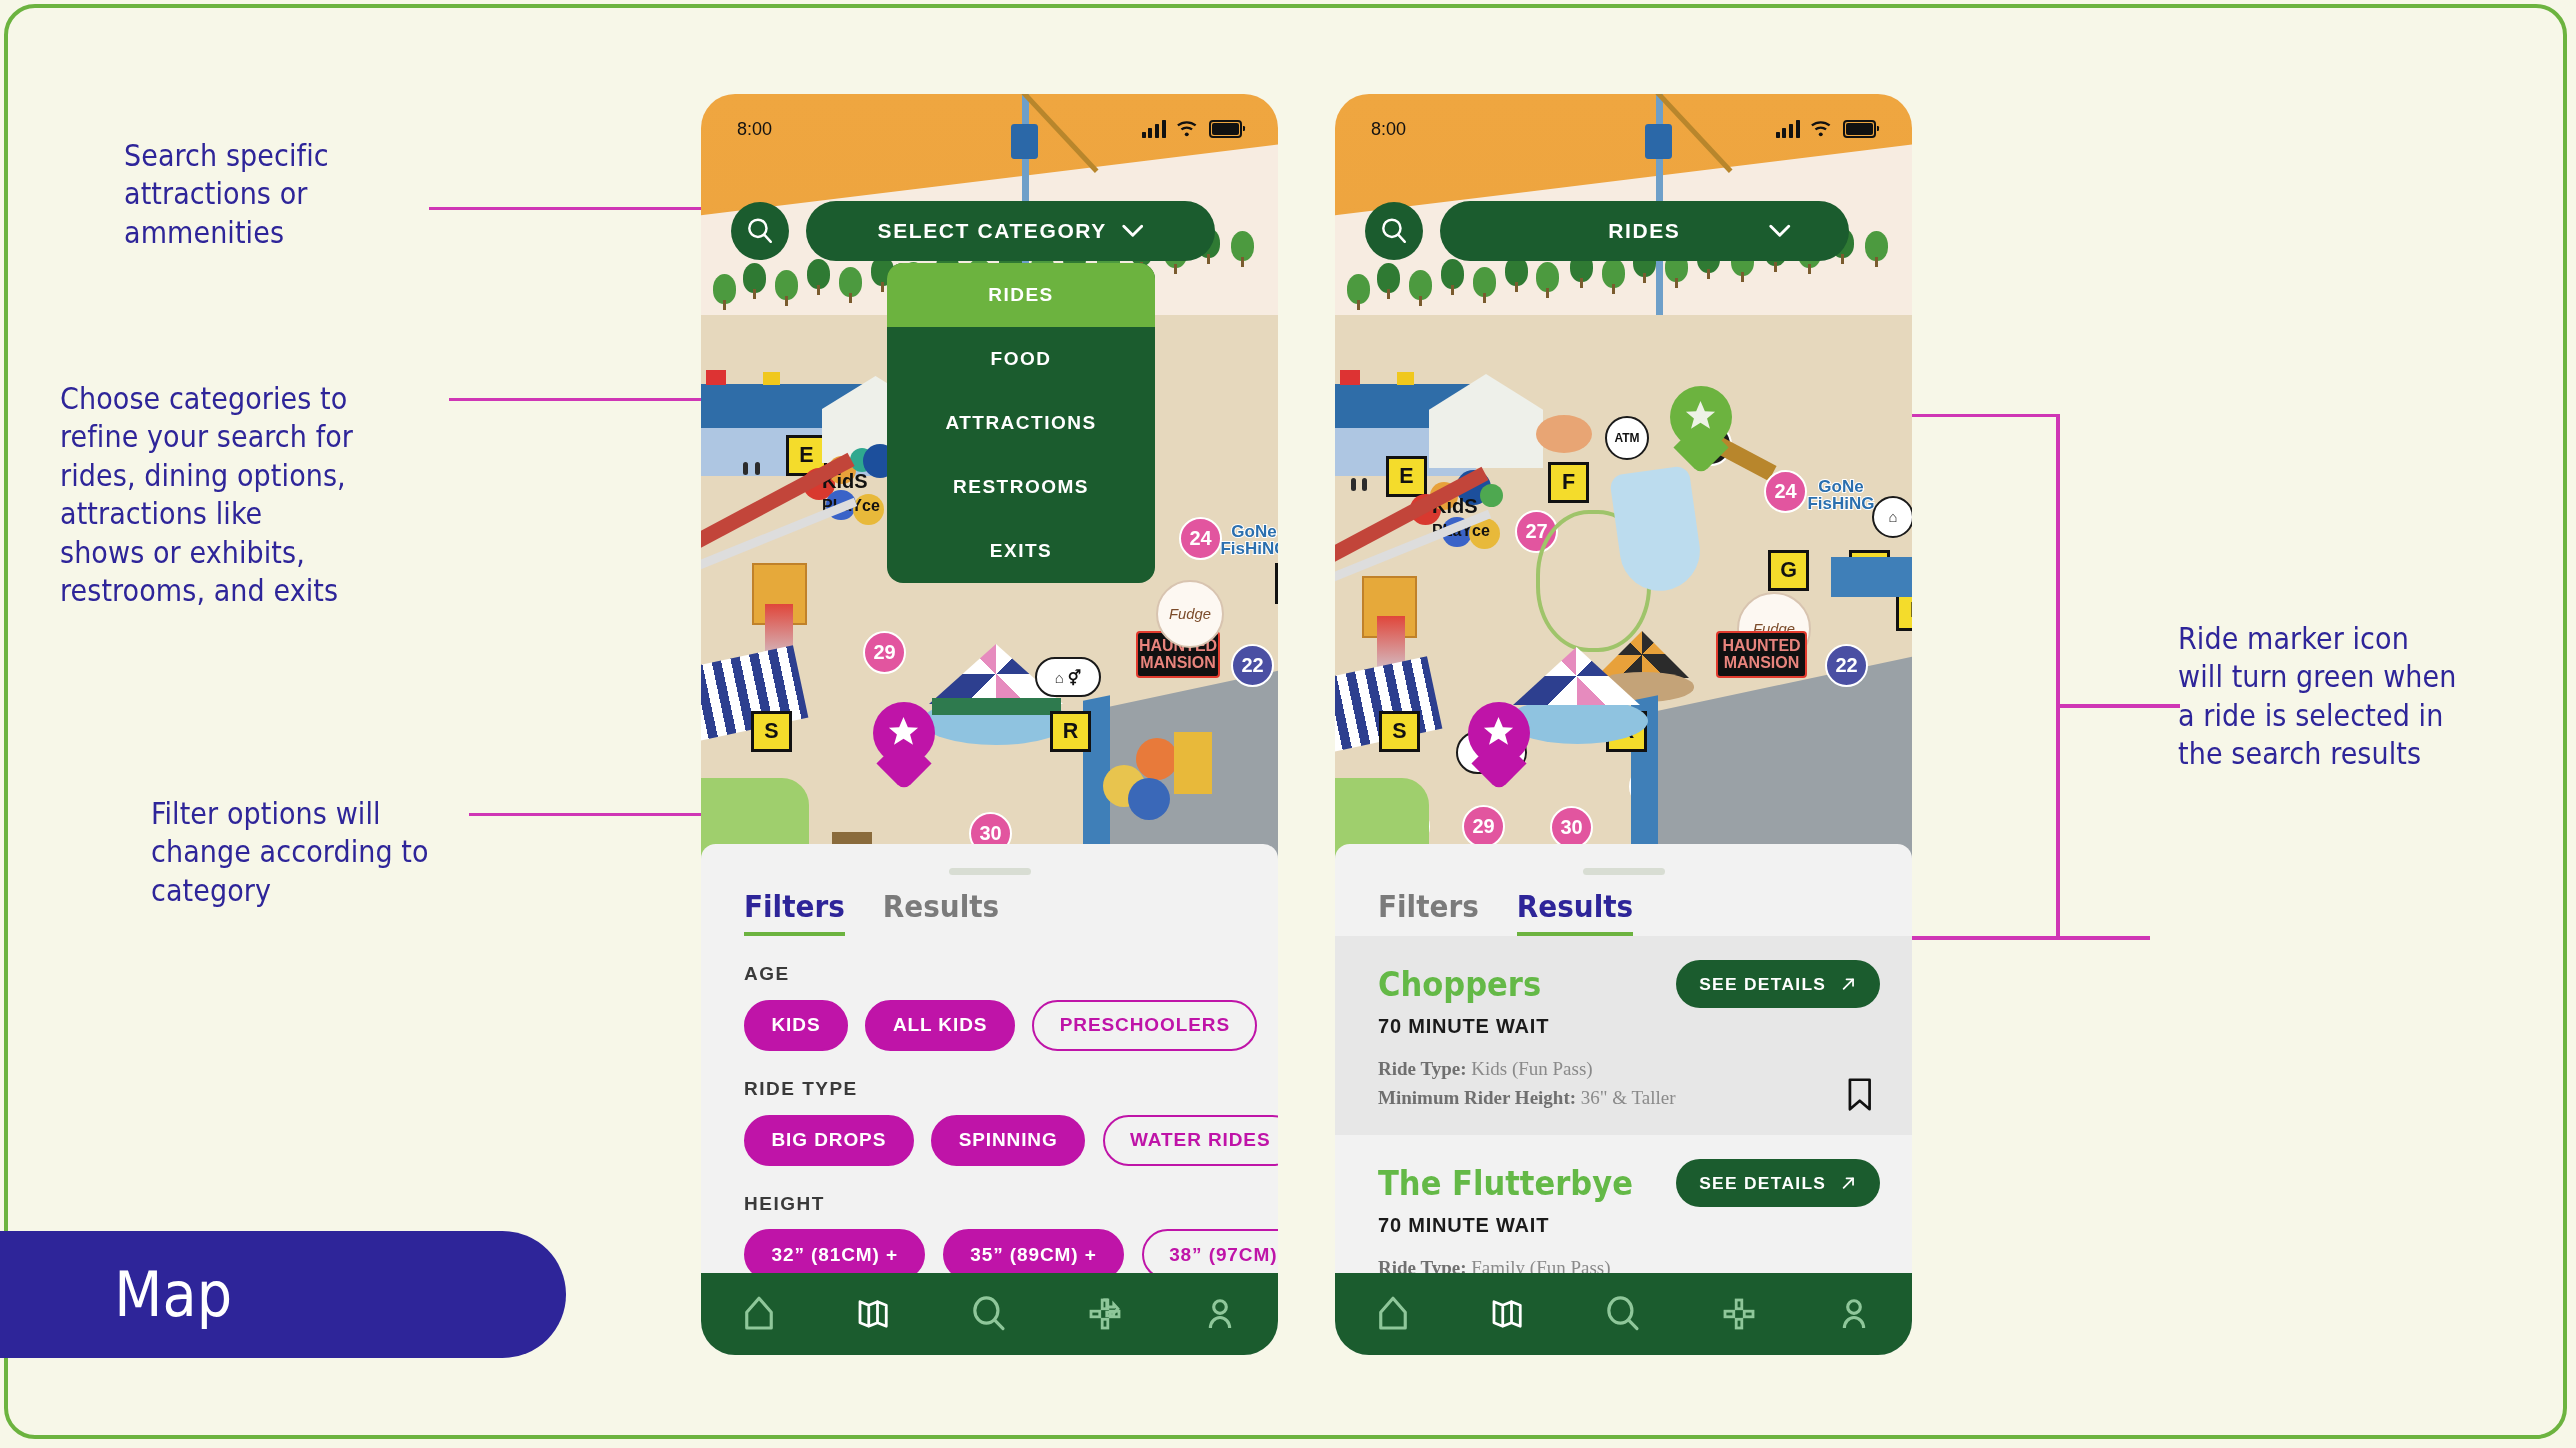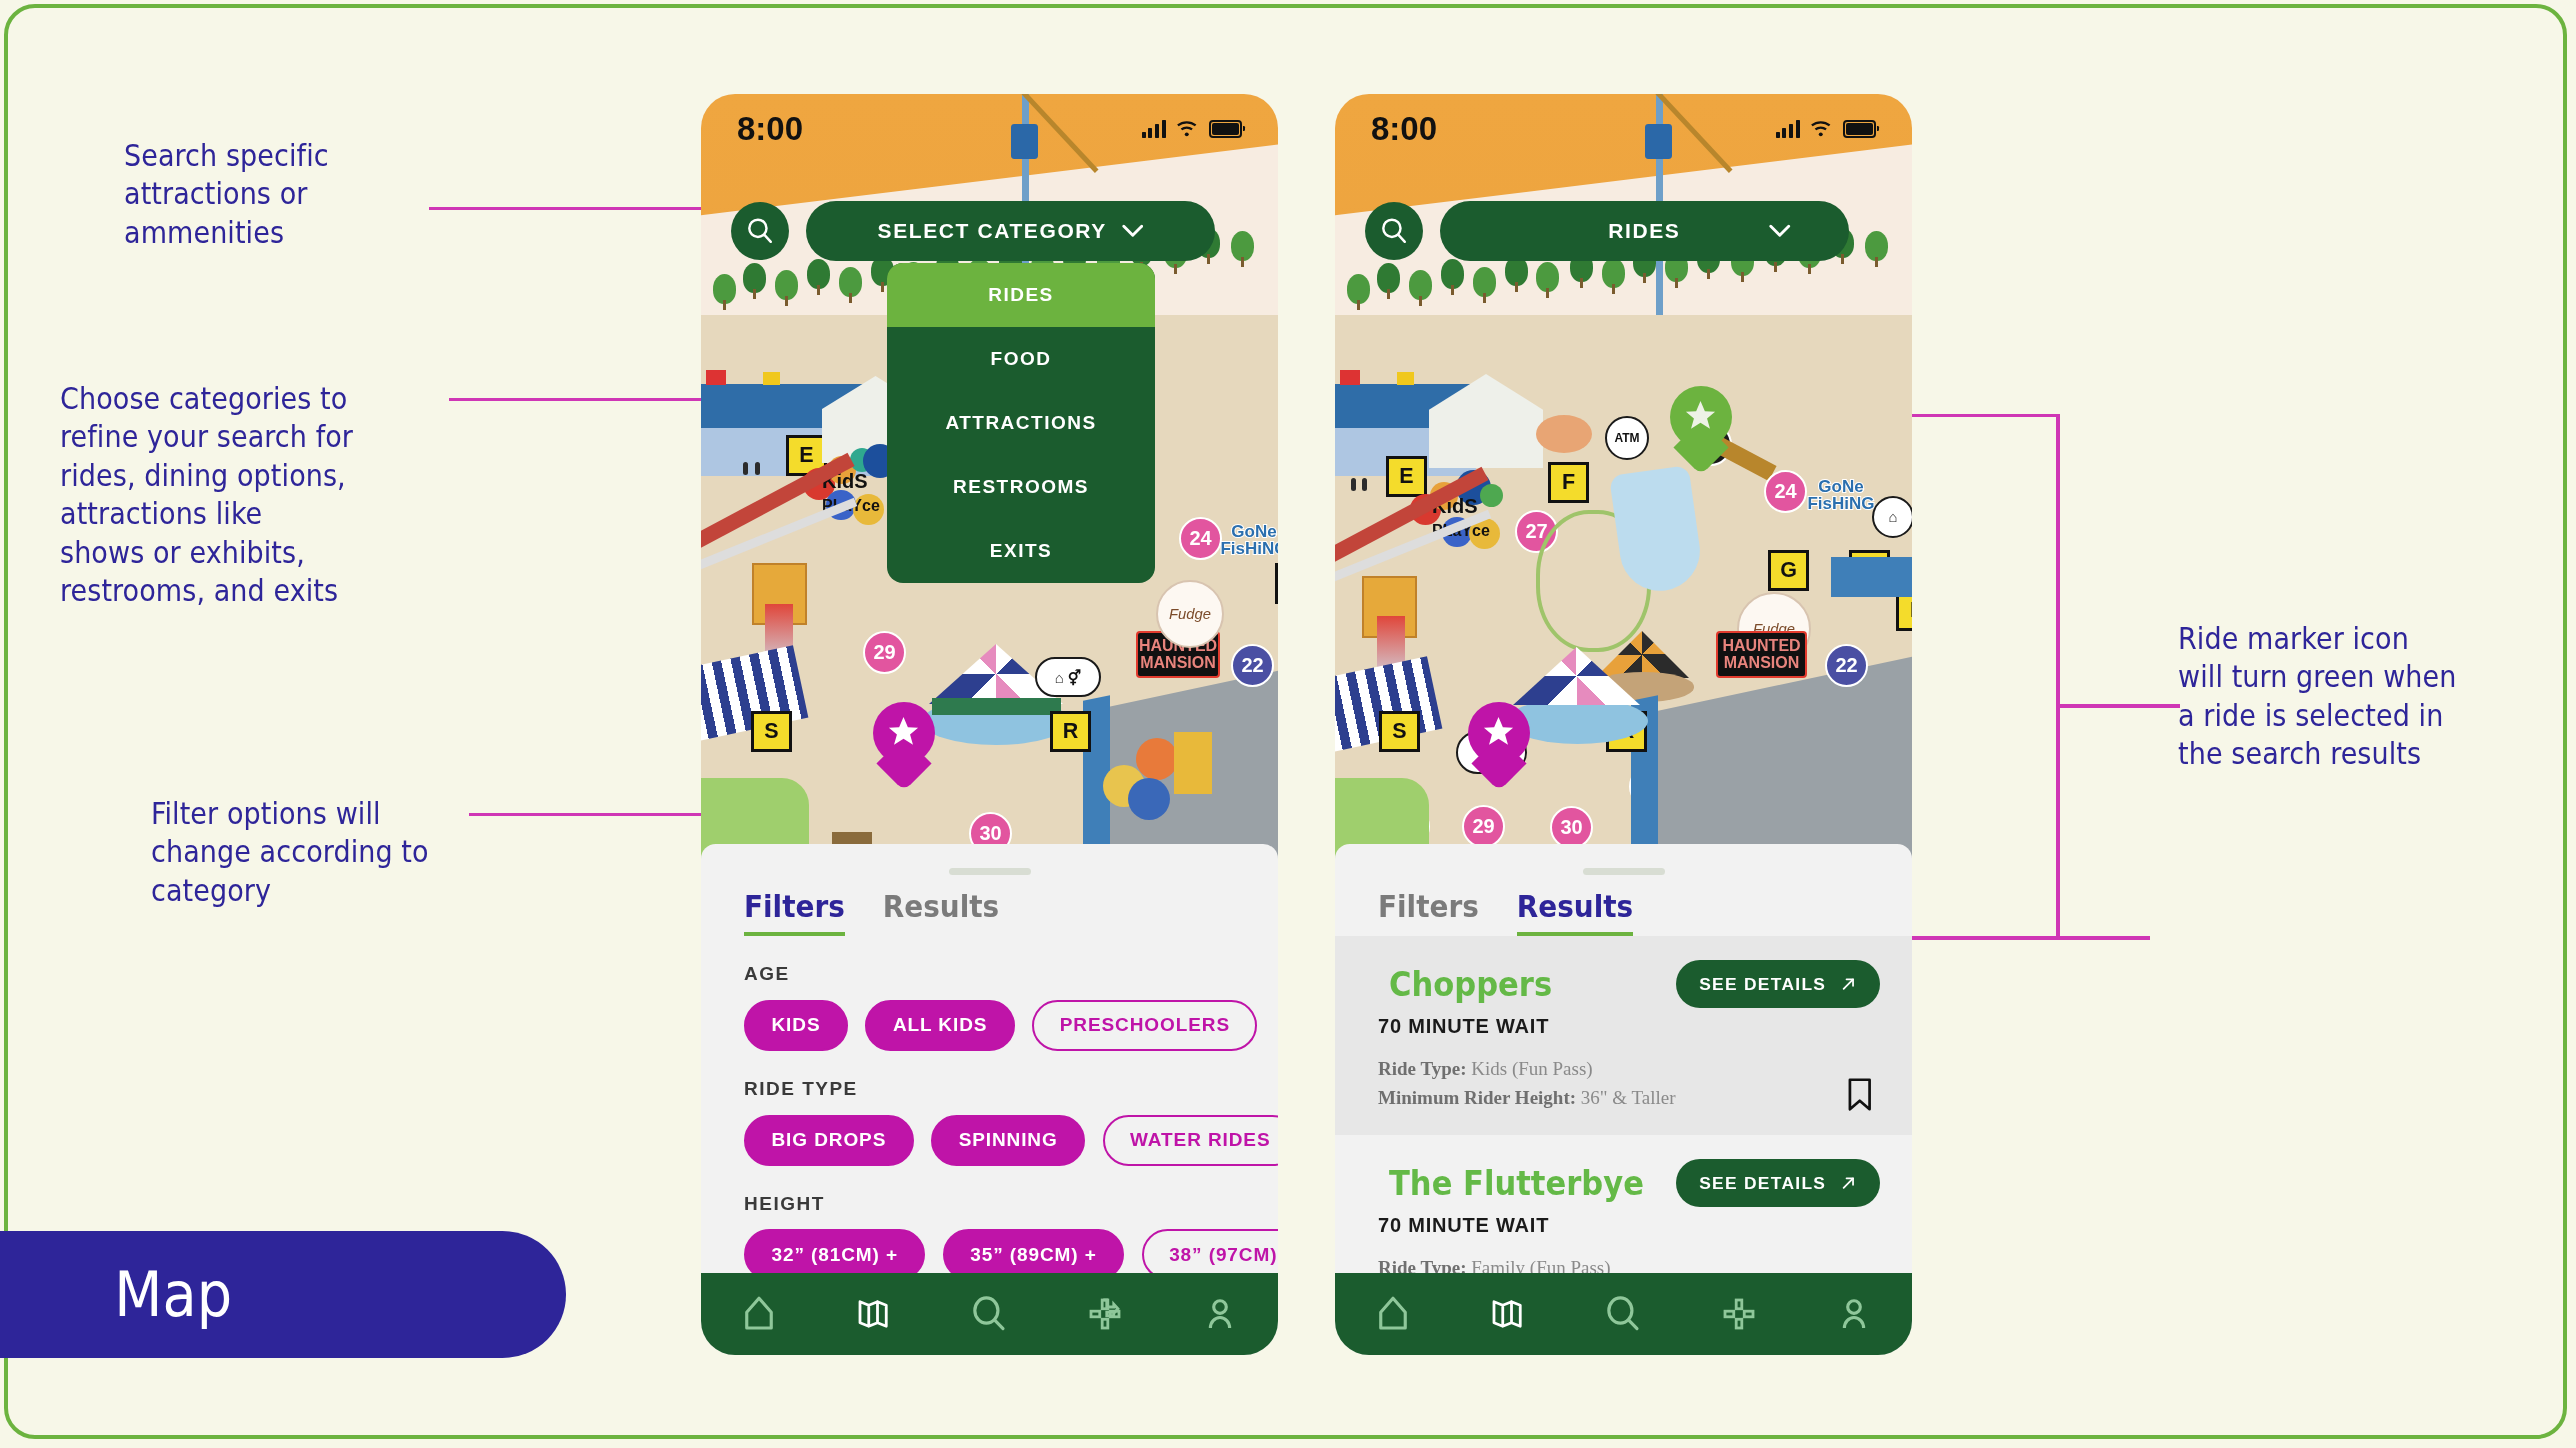--- a/index.html
+++ b/index.html
@@ -38,21 +38,21 @@
   .phone{
     position:absolute;top:94px;width:577px;height:1261px;
     border-radius:34px;overflow:hidden;background:#efefef;
   }
   #phone1{left:701px;}
   #phone2{left:1335px;}
 
   
   .statusbar{position:absolute;top:0;left:0;right:0;height:70px;z-index:7;
     display:flex;align-items:center;justify-content:space-between;padding:0 36px;box-sizing:border-box;}
-  .clock{font-size:33px;font-weight:bold;color:#111;font-family:"Liberation Sans",sans-serif;}
+  .clock{font-size:18px;font-weight:normal;color:#111;font-family:"Liberation Sans",sans-serif;}
   .statusicons{display:flex;align-items:center;gap:10.7px;}
   .bars{display:flex;align-items:flex-end;gap:2.7px;height:17.4px;}
   .bars i{display:block;width:4px;background:#111;border-radius:0.7px;}
   .bars i:nth-child(1){height:6px}.bars i:nth-child(2){height:9.4px}
   .bars i:nth-child(3){height:13.4px}.bars i:nth-child(4){height:17.4px}
   .batt{width:29.5px;height:14.8px;border:2px solid #111;border-radius:4px;position:relative;}
   .batt::after{content:"";position:absolute;right:-4.7px;top:4px;width:2px;height:5.4px;background:#111;border-radius:0 1.3px 1.3px 0;}
   .batt i{position:absolute;inset:1.3px;background:#111;border-radius:2px;}
 
   
@@ -127,21 +127,21 @@
   .chiprow{display:flex;gap:17.4px;padding-left:43px;}
   .chip{height:51px;border-radius:29.5px;display:flex;align-items:center;justify-content:center;
        padding:0 25.5px;font-size:19px;letter-spacing:0.9px;font-weight:bold;white-space:nowrap;
        border:2px solid #bf14a8;color:#bf14a8;background:transparent;box-sizing:border-box;
        font-family:"Liberation Sans",sans-serif;flex:0 0 auto;}
   .chip.on{background:#bf14a8;color:#fff;border-color:#bf14a8;}
 
   
   .resrow{padding:24px 0 23px 0;position:relative;}
   .resrow.hl{background:#e7e7e7;}
-  .resrow .top{display:flex;align-items:center;padding:0 32px 0 54px;}
+  .resrow .top{display:flex;align-items:center;padding:0 32px 0 43px;}
   .rname{font-size:34px;color:#64b947;font-weight:bold;
        font-family:"DejaVu Sans Condensed","Liberation Sans",sans-serif;}
   .detbtn{margin-left:auto;background:#1b5c2e;border-radius:27px;height:48px;padding:0 23px;
        display:flex;align-items:center;gap:13.4px;color:#fff;font-size:17.4px;letter-spacing:1.3px;font-weight:bold;
        font-family:"Liberation Sans",sans-serif;}
   .wait{font-size:20px;font-weight:bold;color:#1a1a1a;letter-spacing:0.8px;margin:6.7px 0 0 43px;
        font-family:"Liberation Sans",sans-serif;}
   .meta{margin:17.4px 0 0 43px;font-size:19px;color:#8a8a8a;line-height:1.5;
        font-family:Liberation Serif, serif;}
   .meta b{color:#6f6f6f;}

